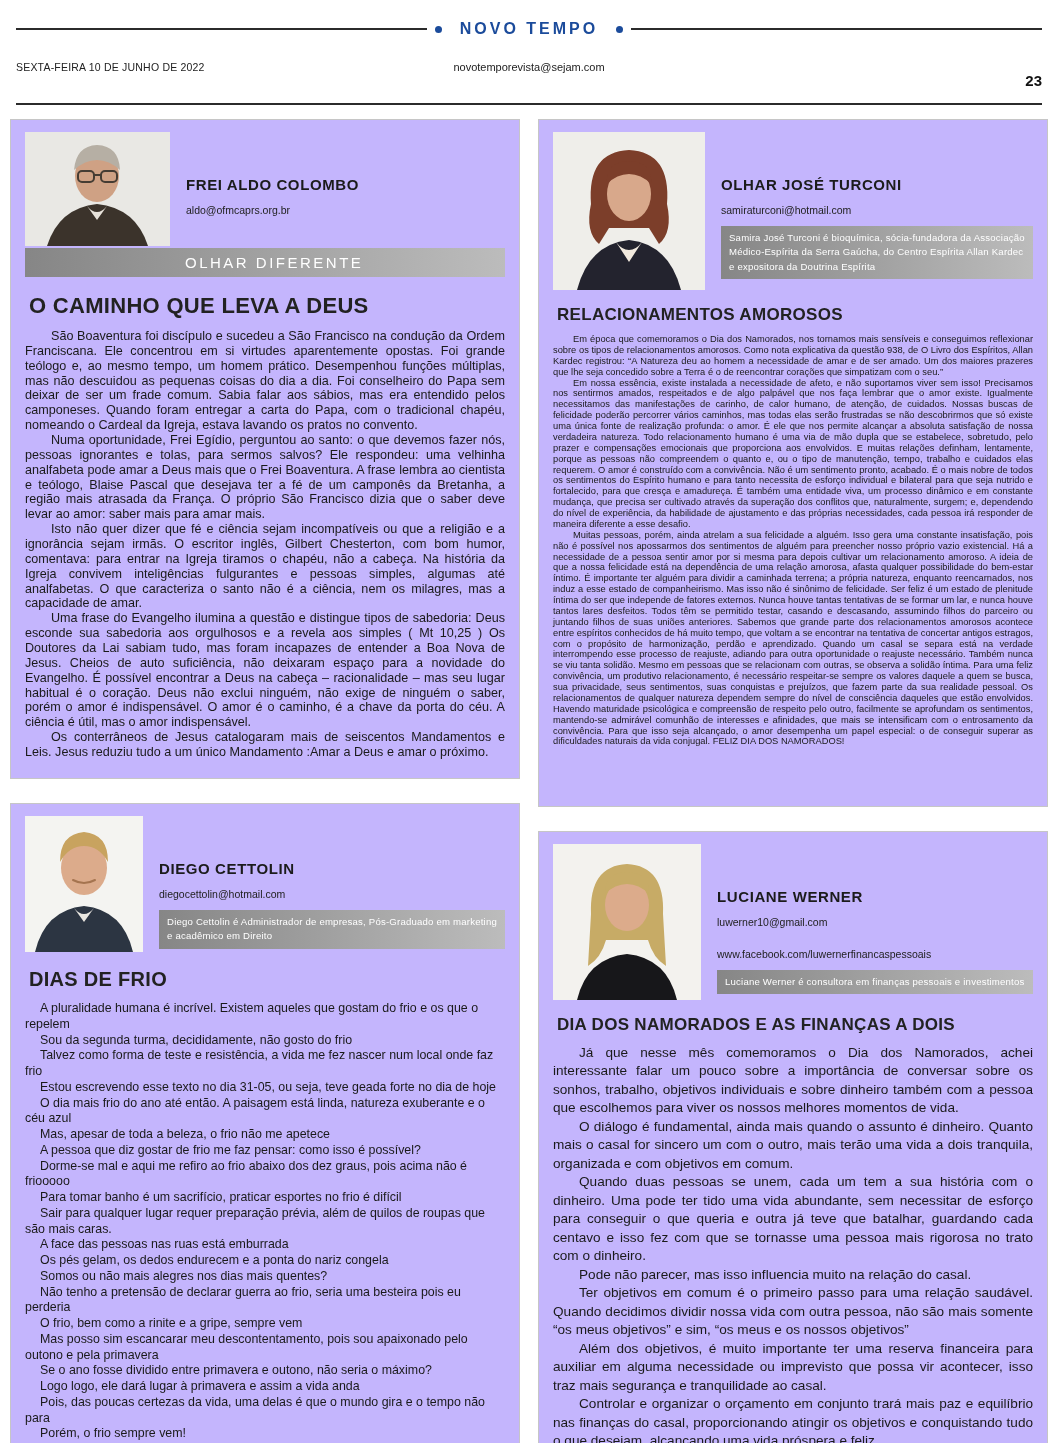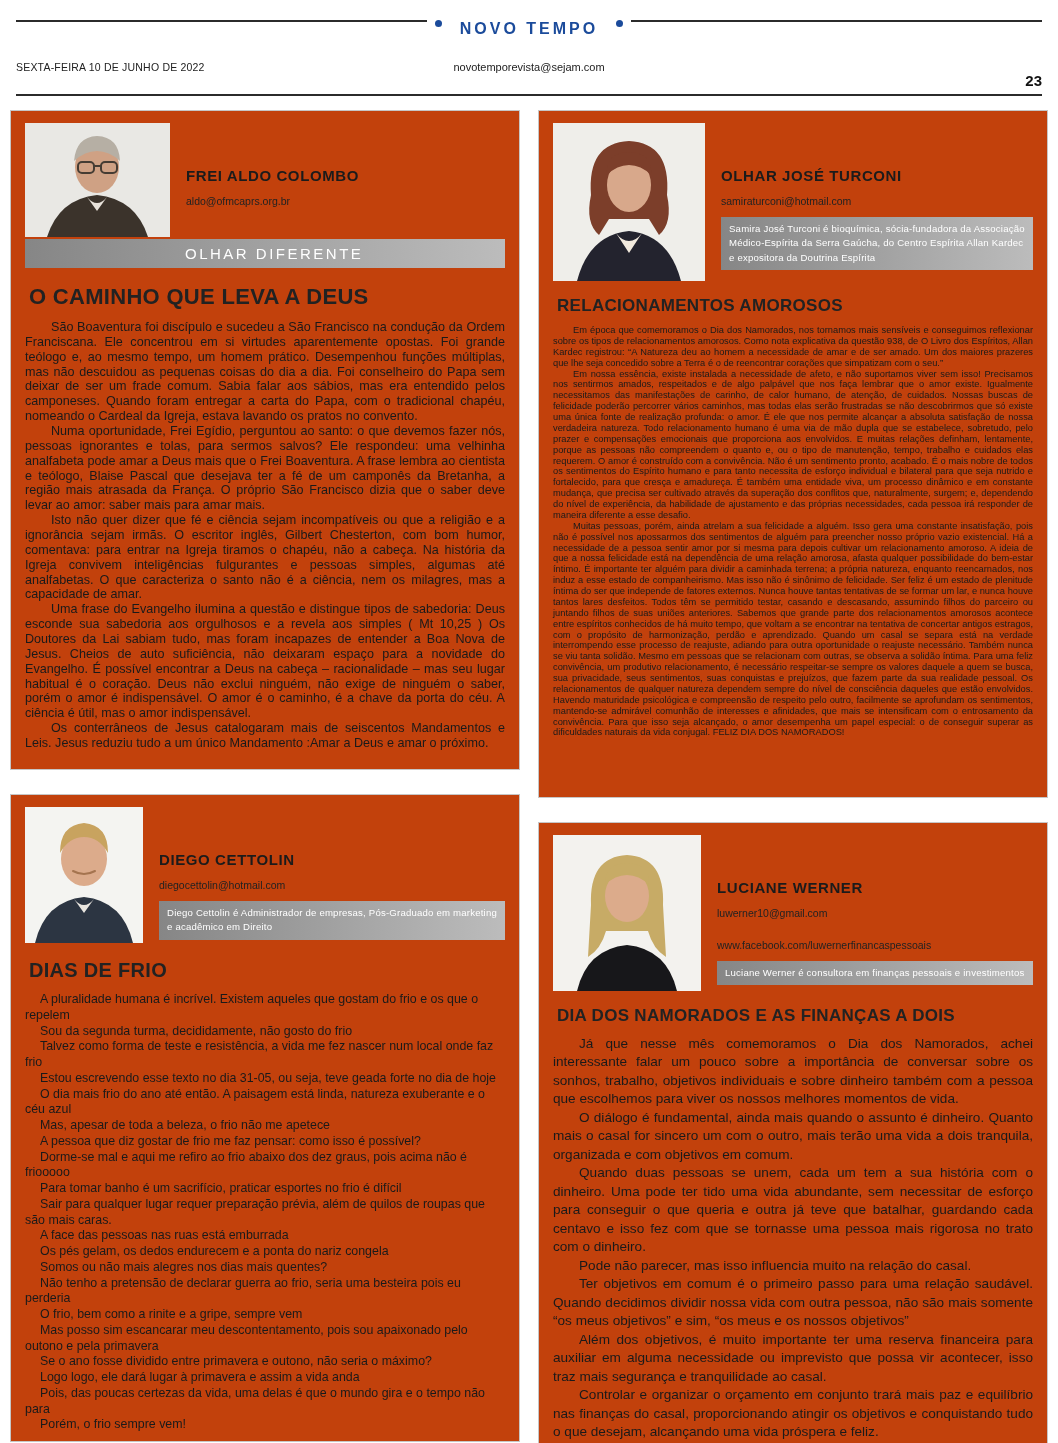--- a/index.html
+++ b/index.html
@@ -6,36 +6,36 @@
   html,body { background:#ffffff; }
   body {
     width:1058px; min-height:1443px;
     font-family:"Liberation Sans", sans-serif;
     color:#1c1c1c;
     -webkit-font-smoothing:antialiased;
   }
   .page { width:1058px; padding:0 10px 14px; }
 
   
-  .masthead-row { display:flex; gap:8px; padding:0 6px; margin-top:20px; }
+  .masthead-row { display:flex; align-items:center; gap:8px; padding:0 6px; margin-top:20px; }
   .rule { flex:1; height:2px; background:#2b2b2b; }
   .dot { width:7px; height:7px; border-radius:50%; background:#1b4b9b; flex:none; }
   .masthead { font-size:16px; font-weight:bold; letter-spacing:3px; color:#1b4b9b; white-space:nowrap; padding:0 10px; }
-  .subhead-row { position:relative; display:flex; justify-content:space-between; align-items:center; padding:6px 6px 5px; }
+  .subhead-row { position:relative; display:flex; justify-content:space-between; align-items:center; padding:6px 6px 14px; }
   .pub-date { font-size:10.5px; color:#222; letter-spacing:.2px; }
   .pub-email { position:absolute; left:50%; transform:translateX(-50%); font-size:11px; color:#222; }
   .page-number { font-size:15px; font-weight:bold; color:#111;margin-top:28px; }
   .header-rule { height:2px; background:#2b2b2b; margin:0 6px 14px; }
 
   
   .columns { display:flex; gap:18px; }
   .col { width:510px; display:flex; flex-direction:column; }
 
   
-  .article { border:1px solid #c6c6c6; background:#c2410c; padding:12px 14px 8px; margin-bottom:24px; }
+  .article { border:1px solid #c6c6c6; background:#c4b5fd; padding:12px 14px 8px; margin-bottom:24px; }
   .article:last-child { margin-bottom:0; }
   .a1 { min-height:660px; }
   .a2 { min-height:688px; }
   .a3 { min-height:626px; }
   .a4 { min-height:606px; }
 
   .art-header { display:flex; gap:16px; }
   .photo { flex:none; }
   .photo svg { display:block; }
   .head-right { flex:1; padding-top:44px; }

